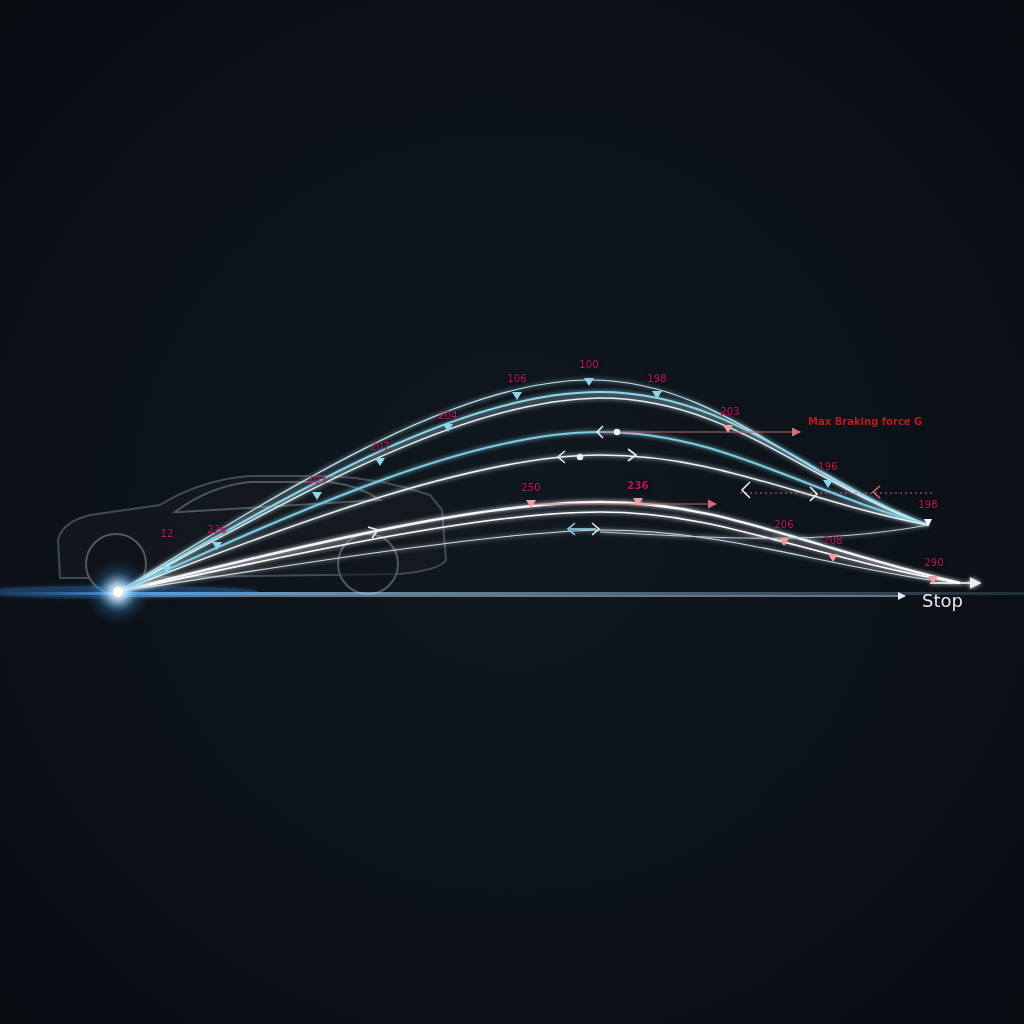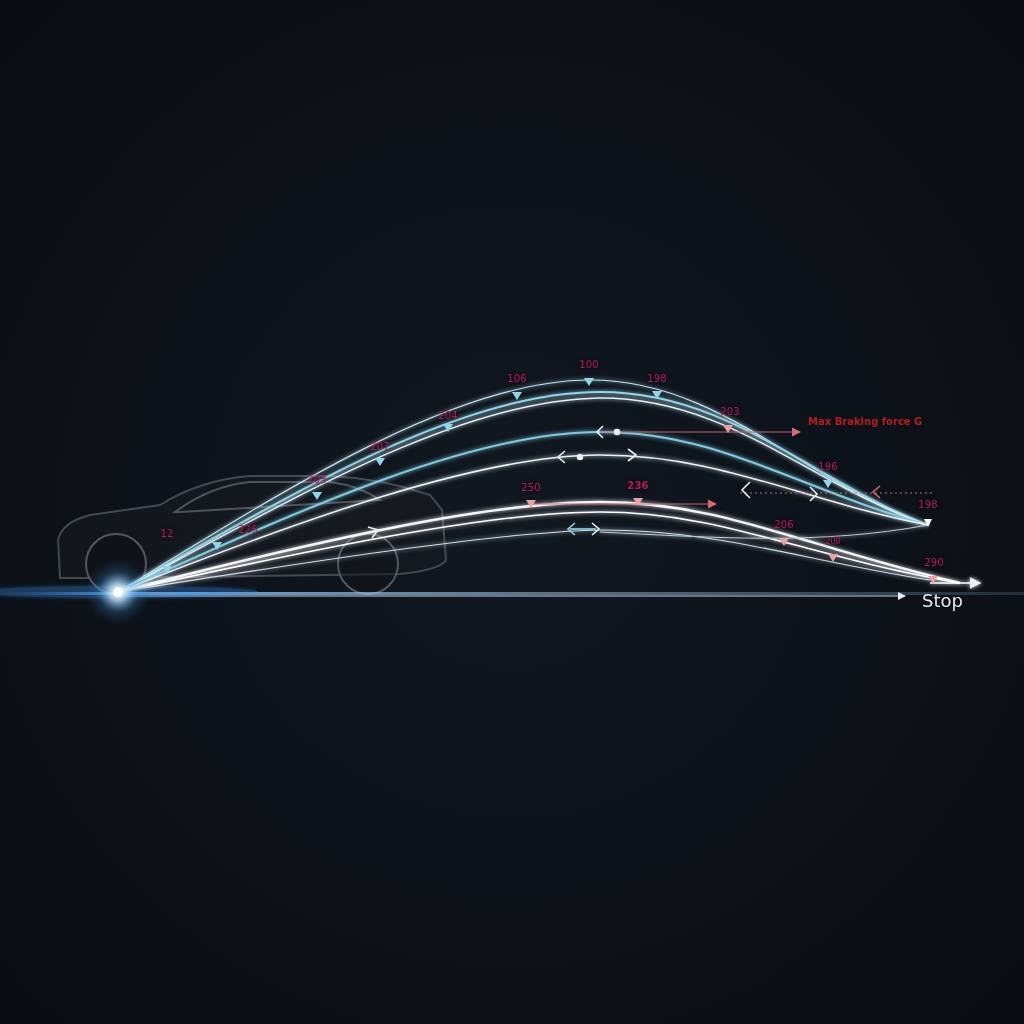--- a/index.html
+++ b/index.html
@@ -117,33 +117,33 @@
       <path d="M828,554 L838,554 L833,562 z"></path>
       <path d="M928,576 L938,576 L933,584 z"></path>
     </g>
 
     <circle cx="118" cy="592" r="34" fill="url(#flare)"></circle>
     <circle cx="118" cy="592" r="5" fill="#ffffff"></circle>
   </svg>
 
   
   <span class="lbl" style="left:167px; top:528px;">12</span>
-  <span class="lbl" style="left:217px; top:524px;margin-left:31px;">226</span>
+  <span class="lbl" style="left:217px; top:524px;">226</span>
   <span class="lbl" style="left:317px; top:474px;">203</span>
   <span class="lbl" style="left:380px; top:441px;">207</span>
   <span class="lbl" style="left:448px; top:410px;">204</span>
   <span class="lbl" style="left:517px; top:373px;">106</span>
   <span class="lbl" style="left:589px; top:359px;">100</span>
   <span class="lbl" style="left:657px; top:373px;">198</span>
   <span class="lbl" style="left:828px; top:461px;">196</span>
   <span class="lbl" style="left:928px; top:499px;">198</span>
 
   
   <span class="lbl" style="left:531px; top:482px;text-align:right;">250</span>
   <span class="lbl" style="left:638px; top:480px;font-weight:bold;">236</span>
   <span class="lbl" style="left:730px; top:406px;">203</span>
   <span class="lbl" style="left:784px; top:519px;">206</span>
-  <span class="lbl" style="left:833px; top:535px;font-family:Liberation Serif, serif;">208</span>
+  <span class="lbl" style="left:833px; top:535px;">208</span>
   <span class="lbl" style="left:934px; top:557px;">290</span>
 
   <span class="annot" style="left:808px; top:416px;">Max Braking force G</span>
   <span class="stop" style="left:922px; top:590px;">Stop</span>
 </div>
 
 </body></html>

